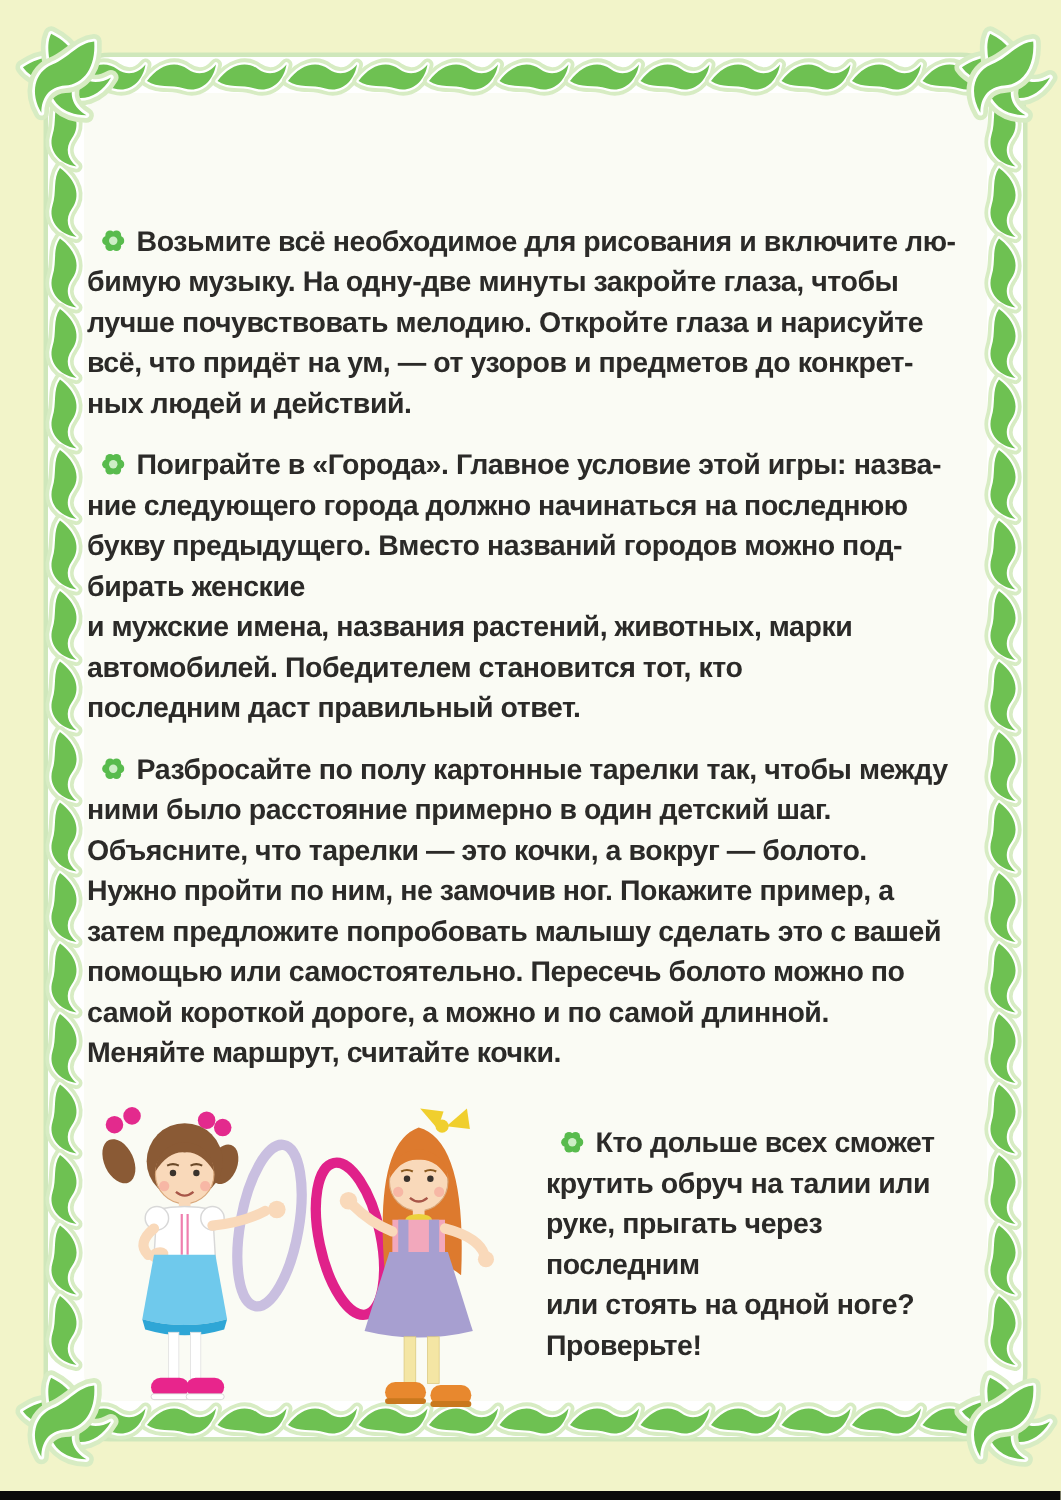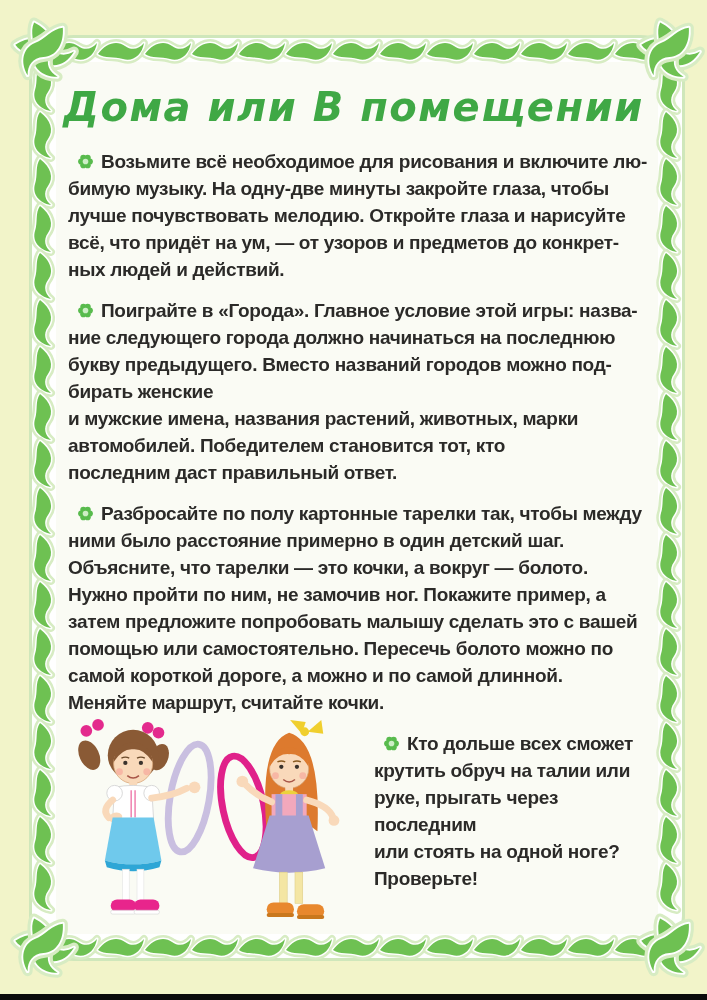--- a/index.html
+++ b/index.html
@@ -20,26 +20,26 @@
   .title {
     position:absolute; top:84px; left:0; width:707px; margin:0;
     text-align:center; z-index:2;
     font-family:"DejaVu Sans", sans-serif;
     font-style:italic; font-weight:bold;
     font-size:40px; letter-spacing:1.5px;
     color:#3fa845;
   }
 
   .content {
-    position:absolute; left:68px; top:148px; width:582px; z-index:2;
+    position:absolute; left:58px; top:148px; width:582px; z-index:2;
     color:#2b2a28; font-size:19px; font-weight:bold;
     line-height:27px; letter-spacing:-0.3px;
   }
   .para { margin:0 0 14px 0; }
-  .para:nth-of-type(3) { margin-bottom:0; }
+  .para:nth-of-type(3) { margin-bottom:19px; }
   .ptext { white-space:pre-line; }
   .bullet {
     display:inline-block; width:15px; height:15px;
     margin:0 8px 0 10px; transform:translateY(1px);
   }
 
   .bottom-row { display:flex; align-items:flex-start; }
   .girls { width:312px; height:207px; flex:none; margin-left:-8px; }
   .para-side { width:282px; margin:14px 0 0 2px; }
 
@@ -199,21 +199,20 @@
       <path d="M-23,4 C-15,-7 -4,-10 4,-4 C11,1 18,-1 23,-7 C21,5 12,12 2,9 C-7,6 -16,9 -23,4 Z" transform="translate(44,946) rotate(140) scale(1.25)" class="leaf-halo"></path>
       <path d="M-23,4 C-15,-7 -4,-10 4,-4 C11,1 18,-1 23,-7 C21,5 12,12 2,9 C-7,6 -16,9 -23,4 Z" transform="translate(44,946) rotate(140) scale(1.25)" class="leaf" fill="#6ec152"></path>
       <path d="M-23,4 C-15,-7 -4,-10 4,-4 C11,1 18,-1 23,-7 C21,5 12,12 2,9 C-7,6 -16,9 -23,4 Z" transform="translate(670,946) rotate(20) scale(1.25)" class="leaf-halo"></path>
       <path d="M-23,4 C-15,-7 -4,-10 4,-4 C11,1 18,-1 23,-7 C21,5 12,12 2,9 C-7,6 -16,9 -23,4 Z" transform="translate(670,946) rotate(20) scale(1.25)" class="leaf" fill="#6ec152"></path>
       <path d="M-23,4 C-15,-7 -4,-10 4,-4 C11,1 18,-1 23,-7 C21,5 12,12 2,9 C-7,6 -16,9 -23,4 Z" transform="translate(670,946) rotate(80) scale(1.25)" class="leaf-halo"></path>
       <path d="M-23,4 C-15,-7 -4,-10 4,-4 C11,1 18,-1 23,-7 C21,5 12,12 2,9 C-7,6 -16,9 -23,4 Z" transform="translate(670,946) rotate(80) scale(1.25)" class="leaf" fill="#6ec152"></path>
       <path d="M-23,4 C-15,-7 -4,-10 4,-4 C11,1 18,-1 23,-7 C21,5 12,12 2,9 C-7,6 -16,9 -23,4 Z" transform="translate(670,946) rotate(140) scale(1.25)" class="leaf-halo"></path>
       <path d="M-23,4 C-15,-7 -4,-10 4,-4 C11,1 18,-1 23,-7 C21,5 12,12 2,9 C-7,6 -16,9 -23,4 Z" transform="translate(670,946) rotate(140) scale(1.25)" class="leaf" fill="#6ec152"></path>
     </svg>
 
-  <h1 class="title">Дома  или  В  помещении</h1>
 
   <div class="content">
 
     <p class="para">
       <svg class="bullet" viewBox="0 0 16 16">
         <g fill="#58bb4d">
           <circle cx="12.6" cy="8" r="3.3"></circle>
             <circle cx="10.3" cy="12" r="3.3"></circle>
           <circle cx="5.7" cy="12" r="3.3"></circle>
             <circle cx="3.4" cy="8" r="3.3"></circle>

